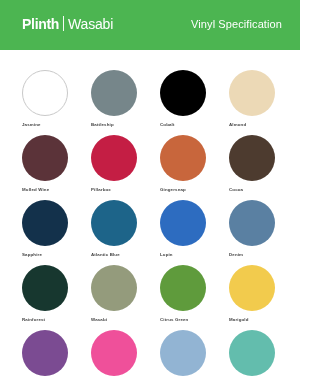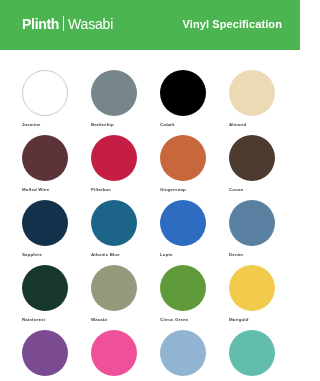--- a/index.html
+++ b/index.html
@@ -65,21 +65,21 @@
     font-weight: normal;
     letter-spacing: -0.2px;
   }
 
   .doc-title {
     position: absolute;
     right: 18px;
     top: 18px;
     color: #ffffff;
     font-size: 11px;
-    font-weight: bold;
+    font-weight: normal;
     letter-spacing: 0.1px;
     white-space: nowrap;
   }
 
   
   .swatch-grid {
     position: absolute;
     left: 0;
     top: 50px;
     width: 300px;

